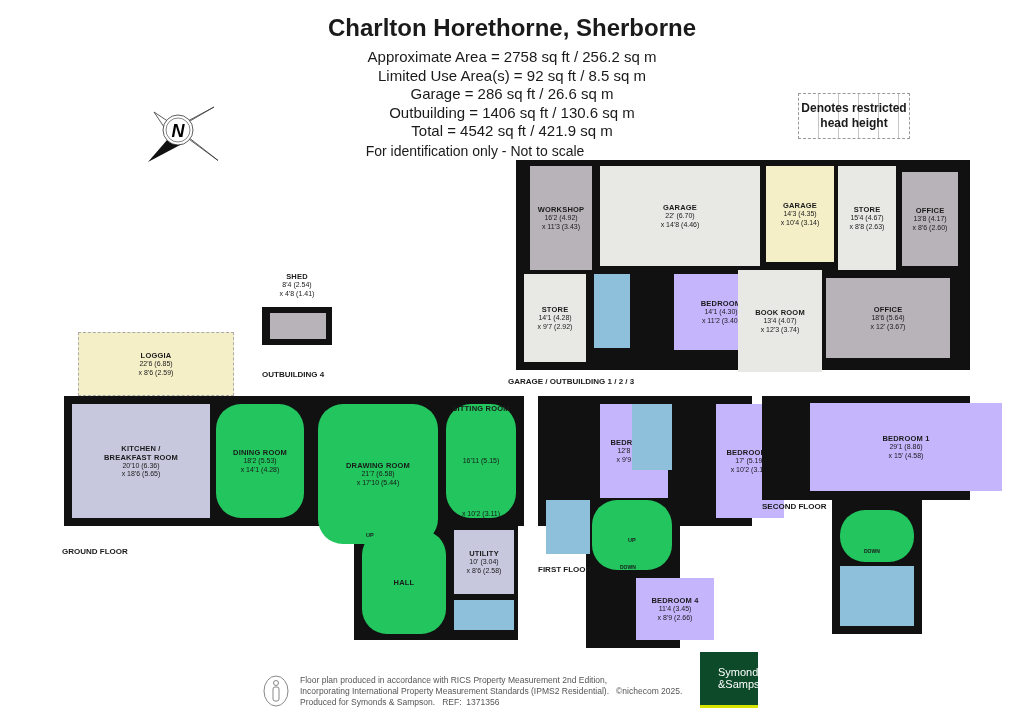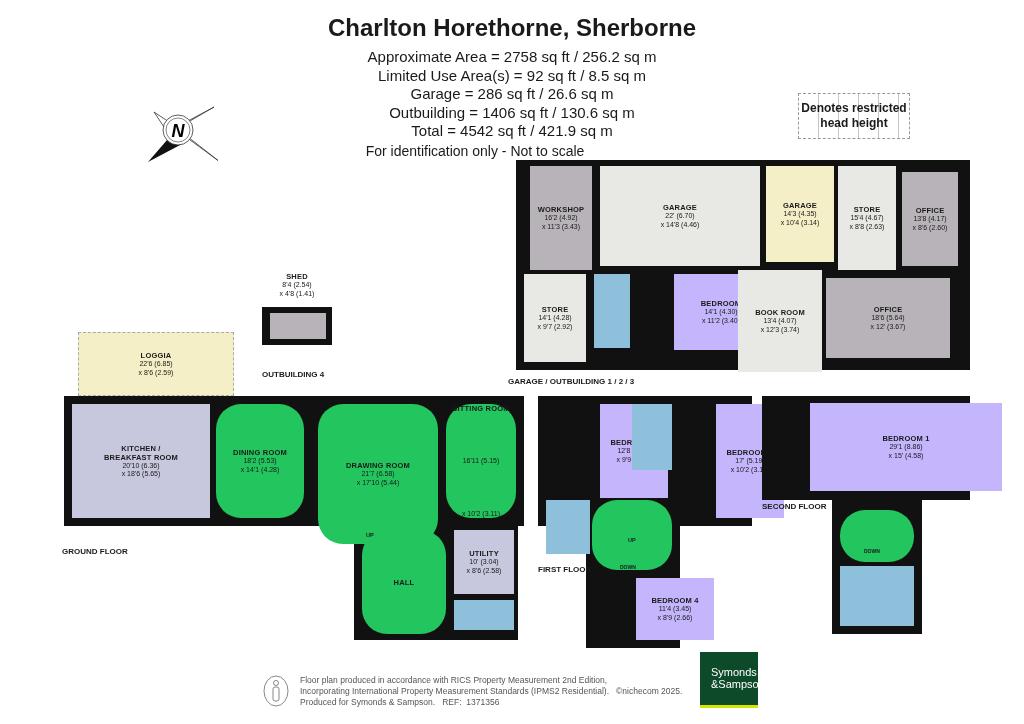--- a/index.html
+++ b/index.html
@@ -16,21 +16,21 @@
   .wall { position:absolute; background:#111; }
   .floor-label { position:absolute; font-weight:bold; font-size:8px; }
   .cream { background:#22c55e;border-radius:25px; }
   .green { background:#c4b5fd;margin-left:40px; }
   .lilac { background:#c7c8de; }
   .grey { background:#b8b3b8; }
   .pale { background:#e8e9e4; }
   .blue { background:#8fc0db; }
   .yellow { background:#f5efc8; }
   .footer { left:280px; top:675px; font-size:8.5px; line-height:11px; color:#555; }
-  .logo { left:700px; top:652px; width:58px; height:56px; background:#0d4a2a; color:#fff; font-size:11px; line-height:12px; box-sizing:border-box; padding:14px 2px 0 11px; border-bottom:3px solid #d7e300; }
+  .logo { left:700px; top:652px; width:58px; height:56px; background:#0d4a2a; color:#fff; font-size:11px; line-height:12px; box-sizing:border-box; padding:14px 2px 0 18px; border-bottom:3px solid #d7e300; }
 </style>
 </head>
 <body>
 
 <div class="abs title">Charlton Horethorne, Sherborne</div>
 <div class="abs areas">
   <div>Approximate Area = 2758 sq ft / 256.2 sq m</div>
   <div>Limited Use Area(s) = 92 sq ft / 8.5 sq m</div>
   <div>Garage = 286 sq ft / 26.6 sq m</div>
   <div>Outbuilding = 1406 sq ft / 130.6 sq m</div>

